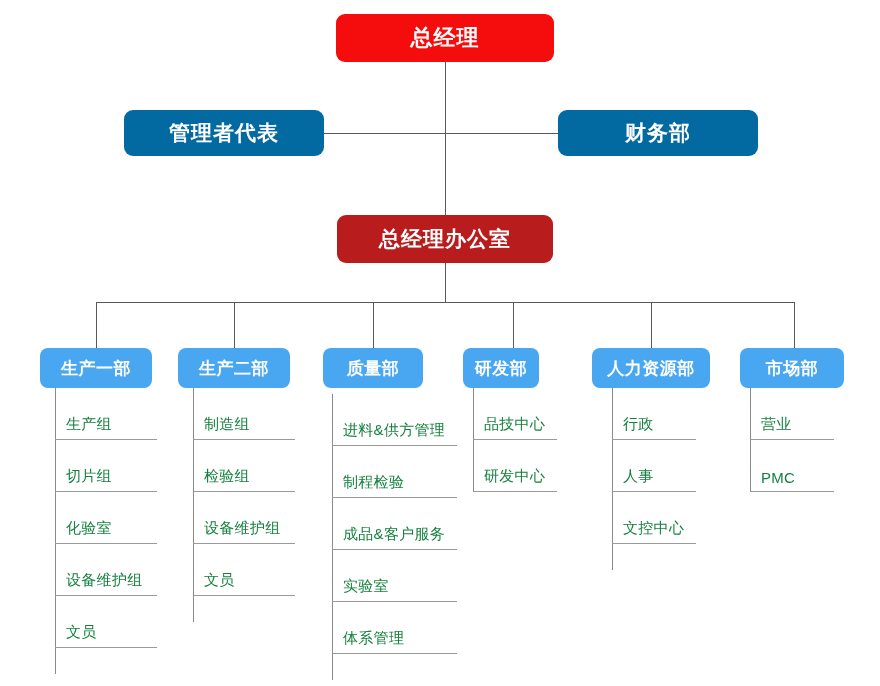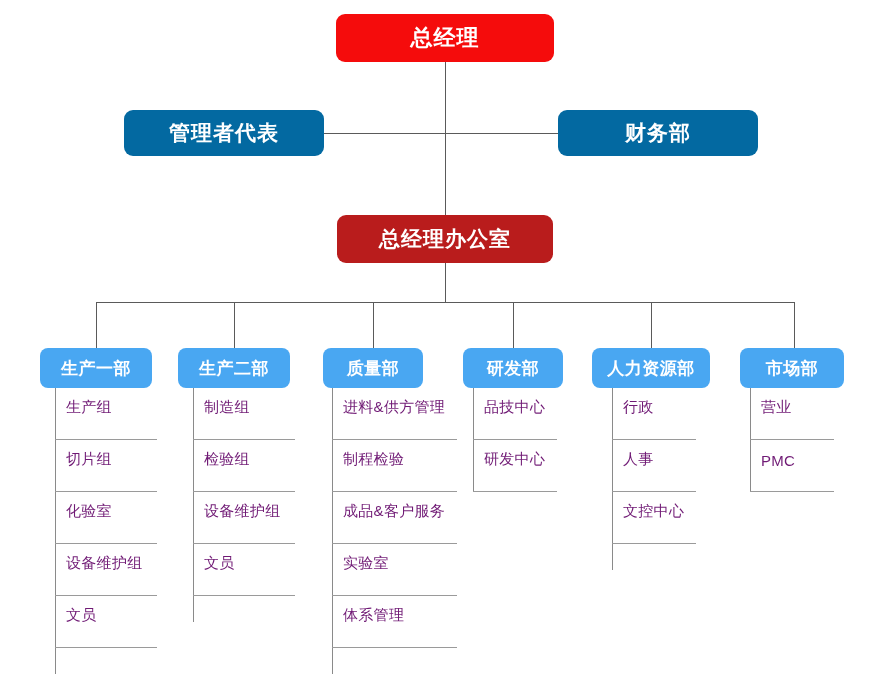--- a/index.html
+++ b/index.html
@@ -94,24 +94,24 @@
     width: 1px;
     background: #8a8a8a;
   }
   .sub-item {
     position: relative;
     box-sizing: border-box;
     height: 52px;
     display: flex;
     align-items: flex-end;
     padding-left: 11px;
-    padding-bottom: 22px;
+    padding-bottom: 5px;
     border-bottom: 1px solid #9a9a9a;
     font-size: 15px;
-    color: #701a75;
+    color: #15803d;
     white-space: nowrap;
     letter-spacing: 0.3px;
   }
 </style>
 </head>
 <body>
 
 <div id="chart-root">
 
   <div class="line vline" style="left:445px; top:62px; height:153px;"></div>
@@ -133,42 +133,42 @@
 
   <div class="node node-l2 node-mgmt-rep">管理者代表</div>
 
   <div class="node node-l2 node-finance">财务部</div>
 
   <div class="node node-gm-office">总经理办公室</div>
 
   <div class="node node-dept" style="left:40px; width:112px;">生产一部</div>
   <div class="node node-dept" style="left:178px; width:112px;">生产二部</div>
   <div class="node node-dept" style="left:323px; width:100px;">质量部</div>
-  <div class="node node-dept" style="left:463px; width:100px;">研发部</div>
+  <div class="node node-dept" style="left:463px; width:76px;">研发部</div>
   <div class="node node-dept" style="left:592px; width:118px;">人力资源部</div>
   <div class="node node-dept" style="left:740px; width:104px;">市场部</div>
 
   <div class="subcol" style="left:55px; width:102px;">
     <div class="sub-spine" style="height:286px;"></div>
     <div class="sub-item">生产组</div>
     <div class="sub-item">切片组</div>
     <div class="sub-item">化验室</div>
     <div class="sub-item">设备维护组</div>
     <div class="sub-item">文员</div>
   </div>
 
   <div class="subcol" style="left:193px; width:102px;">
     <div class="sub-spine" style="height:234px;"></div>
     <div class="sub-item">制造组</div>
     <div class="sub-item">检验组</div>
     <div class="sub-item">设备维护组</div>
     <div class="sub-item">文员</div>
   </div>
 
-  <div class="subcol" style="left:332px; width:125px;">
+  <div class="subcol" style="left:332px; width:125px;margin-top:6px;">
     <div class="sub-spine" style="height:286px;"></div>
     <div class="sub-item">进料&amp;供方管理</div>
     <div class="sub-item">制程检验</div>
     <div class="sub-item">成品&amp;客户服务</div>
     <div class="sub-item">实验室</div>
     <div class="sub-item">体系管理</div>
   </div>
 
   <div class="subcol" style="left:473px; width:84px;">
     <div class="sub-spine" style="height:104px;"></div>

